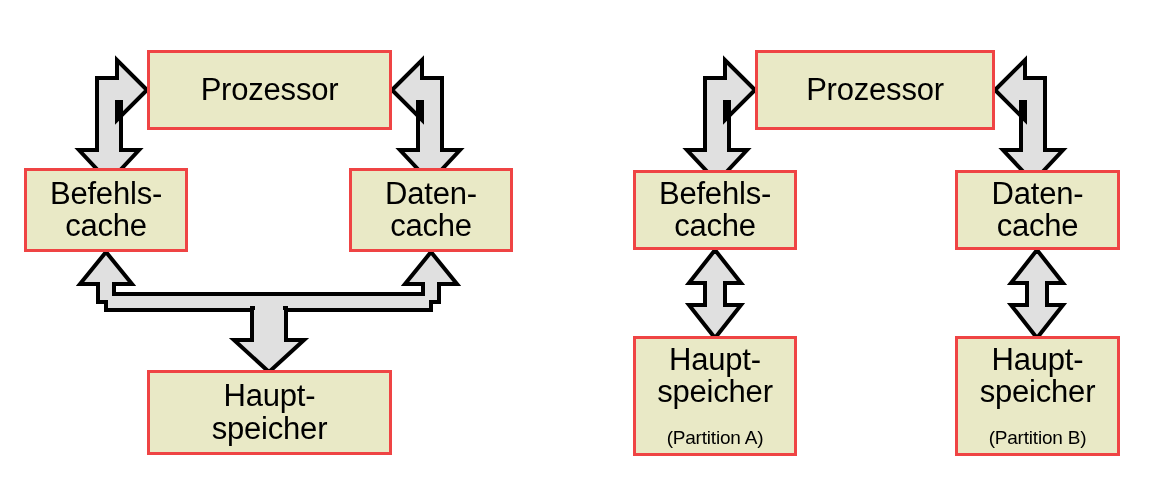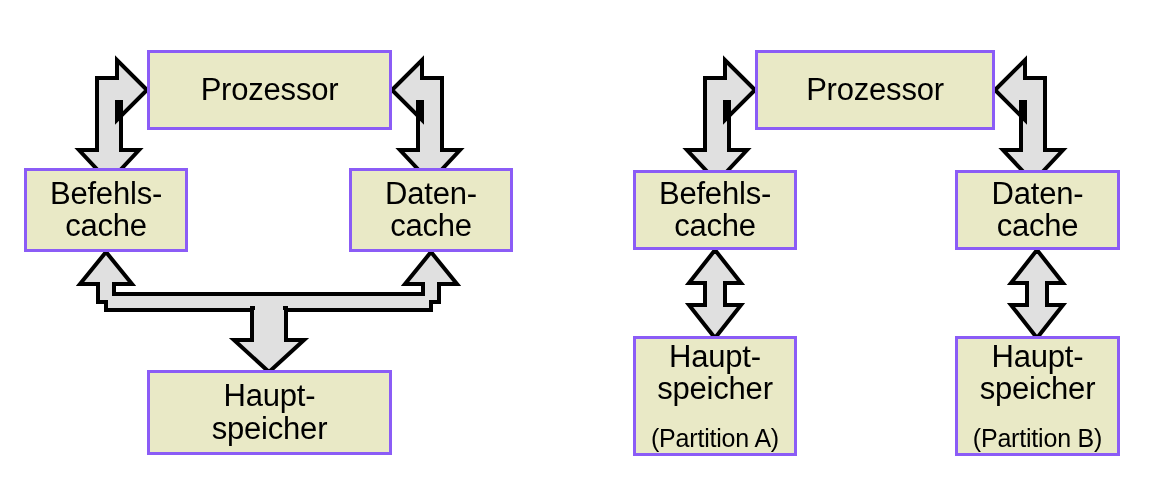--- a/index.html
+++ b/index.html
@@ -22,37 +22,37 @@
     position: absolute;
     top: 0;
     left: 0;
     width: 1161px;
     height: 498px;
   }
   .node-box {
     position: absolute;
     box-sizing: border-box;
     background: #e9e9c6;
-    border: 3px solid #8b5cf6;
+    border: 3px solid #ef4444;
     display: flex;
     flex-direction: column;
     align-items: center;
     justify-content: center;
     text-align: center;
     line-height: 1.04;
     color: #000000;
     z-index: 3;
   }
   .node-label {
     font-size: 31px;
     letter-spacing: -0.2px;
     white-space: pre-line;
   }
   .node-sublabel {
-    font-size: 25px;
+    font-size: 19px;
     margin-top: 20px;
     letter-spacing: -0.2px;
   }
 </style>
 </head>
 <body>
 
 <div id="canvas">
 
   <svg class="diagram-svg" viewBox="0 0 1161 498">

